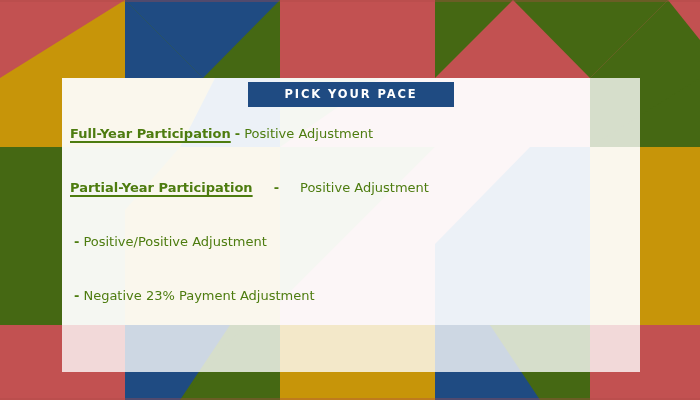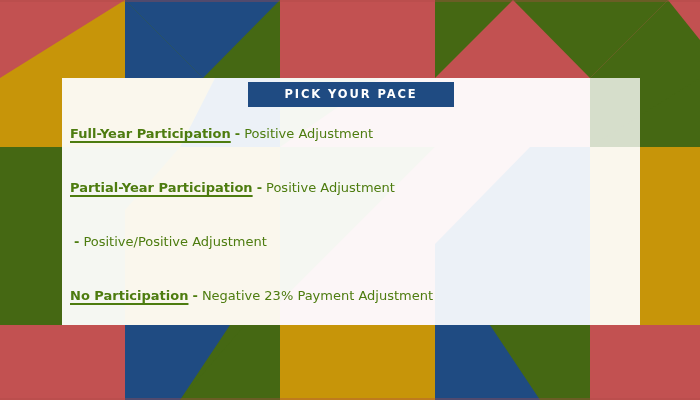--- a/index.html
+++ b/index.html
@@ -20,21 +20,21 @@
     inset: 0;
     width: 700px;
     height: 400px;
     display: block;
   }
   #overlay-panel {
     position: absolute;
     left: 62px;
     top: 78px;
     width: 578px;
-    height: 247px;
+    height: 294px;
     background: rgba(255, 255, 255, 0.78);
     box-sizing: border-box;
   }
   #banner {
     position: absolute;
     left: 186px;
     top: 4px;
     width: 206px;
     height: 25px;
     display: flex;
@@ -63,21 +63,21 @@
     width: 570px;
     height: 30px;
     display: flex;
     align-items: center;
     white-space: nowrap;
     color: #4d7c0f;
     font-size: 13px;
     line-height: 1;
   }
   .line-0 { top: 4px; }
-  .line-1 { top: 58px; }
+  .line-1 { top: 58px; gap: 17px; }
   .line-2 { top: 112px; }
   .line-3 { top: 166px; }
   .term {
     font-weight: bold;
     text-decoration: underline;
     text-underline-offset: 3px;
     text-decoration-thickness: 2px;
   }
   .dash {
     font-weight: bold;
@@ -195,21 +195,20 @@
         <span class="dash">-</span>
         <span class="desc">Positive Adjustment</span>
       </div>
 
       <div class="line line-2">
         <span class="dash">-</span>
         <span class="desc">Positive/Positive Adjustment</span>
       </div>
 
       <div class="line line-3">
-        <span class="term">No Participation</span>
         <span class="dash">-</span>
         <span class="desc">Negative 23% Payment Adjustment</span>
       </div>
 
     </div>
   </div>
 
 </div>
 
 </body></html>

